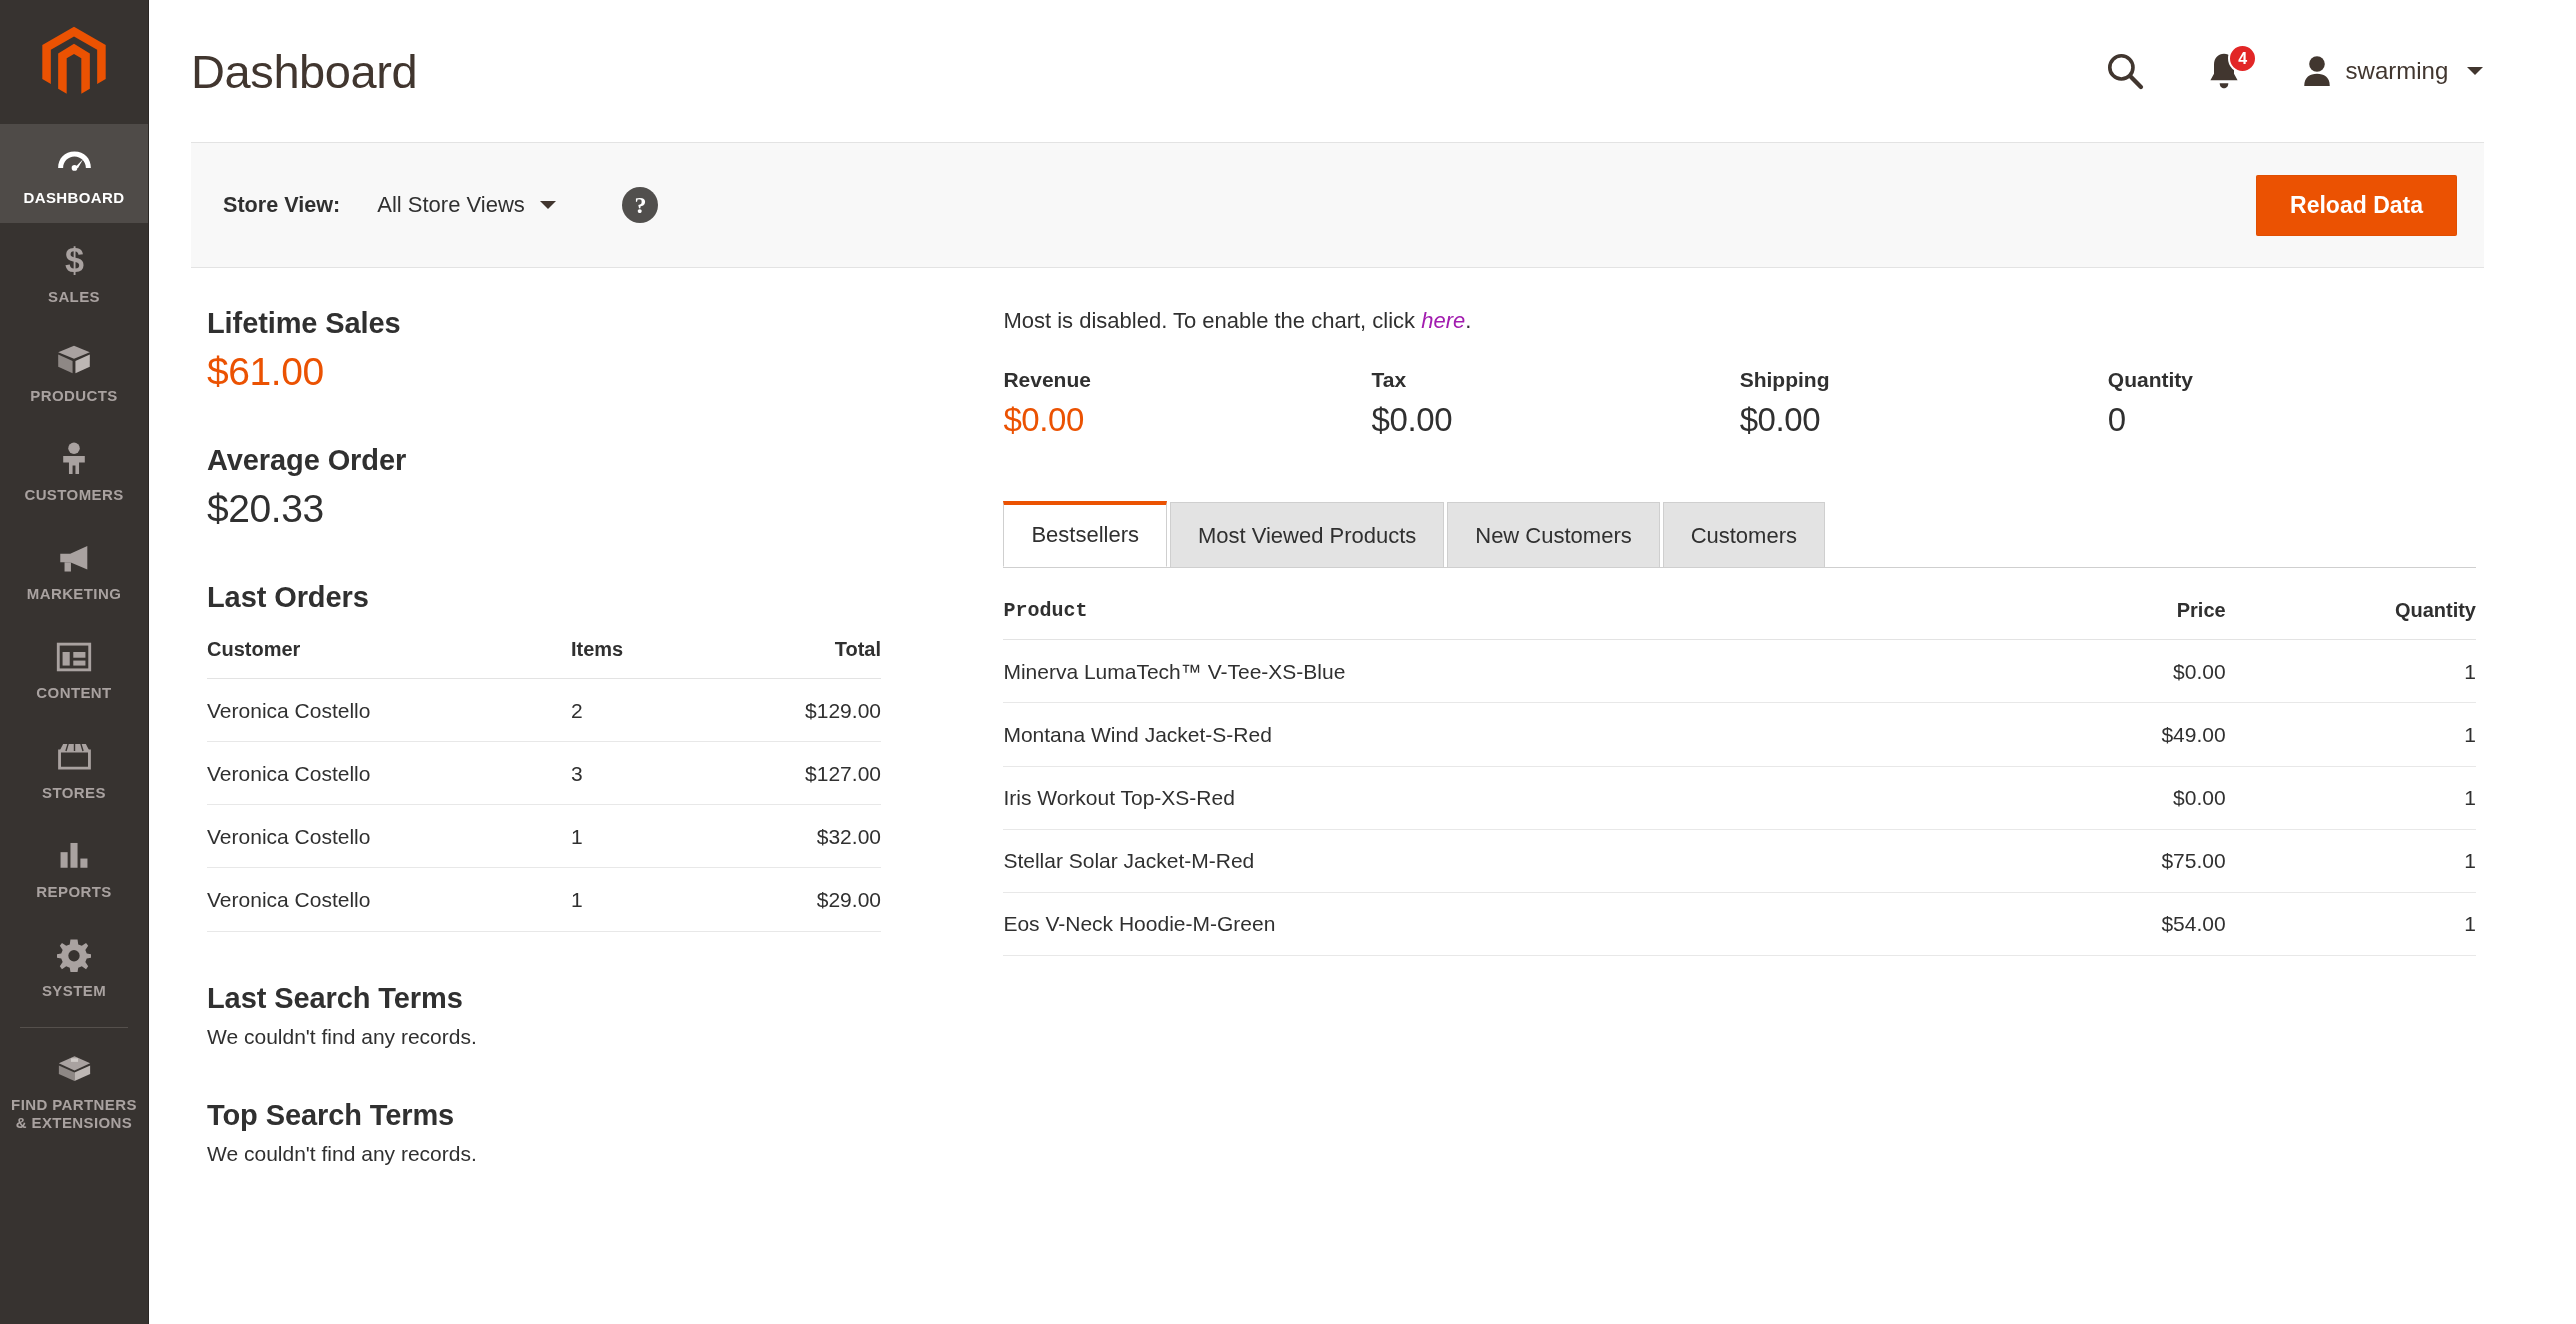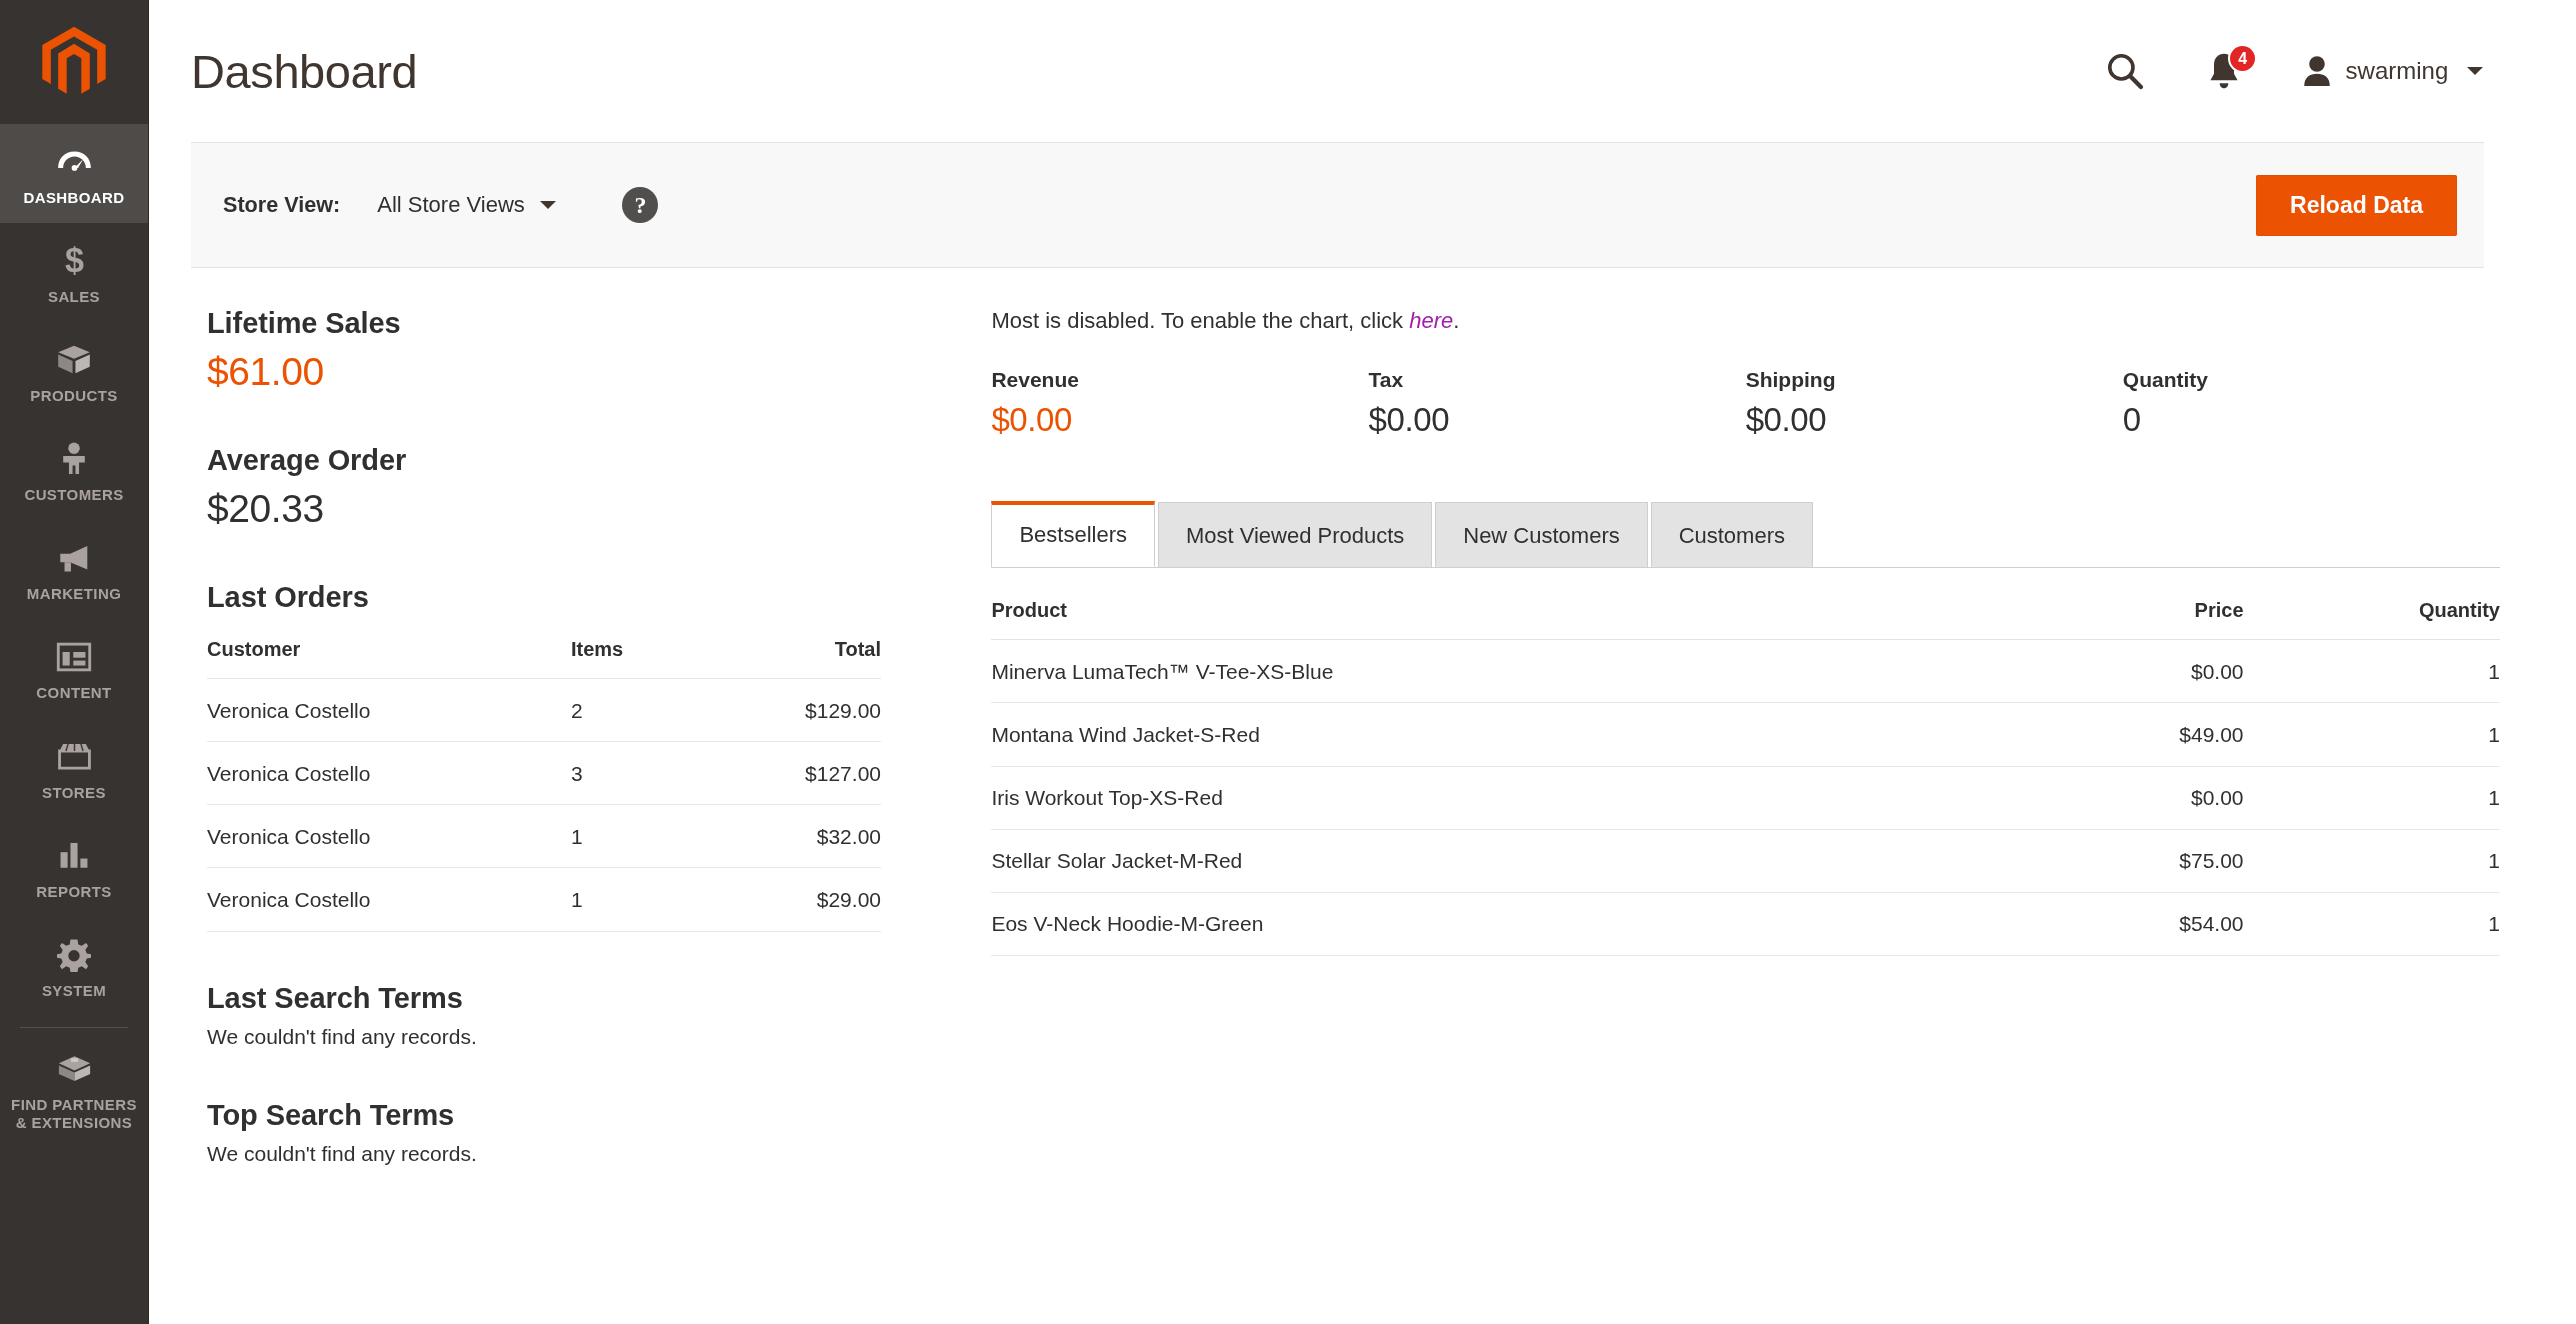--- a/index.html
+++ b/index.html
@@ -112,22 +112,22 @@
     font-size: 23px; font-weight: 700;
     padding: 18px 33px;
     cursor: pointer;
     border-radius: 1.4px;
     line-height: 1;
   }
 
   
   .content {
     display: flex; flex: 1;
-    padding: 0 76px 0 42px;
-    gap: 0;
+    padding: 0 100px 0 42px;
+    gap: 12px;
   }
   .col-left { width: 776px; flex: 0 0 776px; padding: 39px 86px 0 16px; }
   .col-right { flex: 1; padding: 40px 0 0 24.4px; }
 
   h2.blk {
     font-size: 29px; font-weight: 700; color: #303030;
     letter-spacing: -0.1px;
   }
   .big-amount { font-size: 39px; font-weight: 400; margin-top: 10px; letter-spacing: -0.4px; }
   .amount-orange { color: #eb5202; }
@@ -186,21 +186,21 @@
   }
   .tab.active {
     background: #ffffff;
     border-top: 4.3px solid #eb5202;
     padding-top: 16.5px;
     color: #303030;
     border-bottom: 0.7px solid #ffffff;
   }
 
   .prod-table { margin-top: 24.4px; }
-  .prod-table th.c-prod { width: 62%; }
+  .prod-table th.c-prod { width: 62%; font-family: Liberation Mono, monospace; }
   .prod-table th.c-price { width: 21%; text-align: right; }
   .prod-table th.c-qty { width: 17%; text-align: right; }
   .prod-table td.c-price { text-align: right; }
   .prod-table td.c-qty { text-align: right; }
   .prod-table td { padding: 21px 0 20px 0; }
 </style>
 </head>
 <body>
 
 <div class="app">

